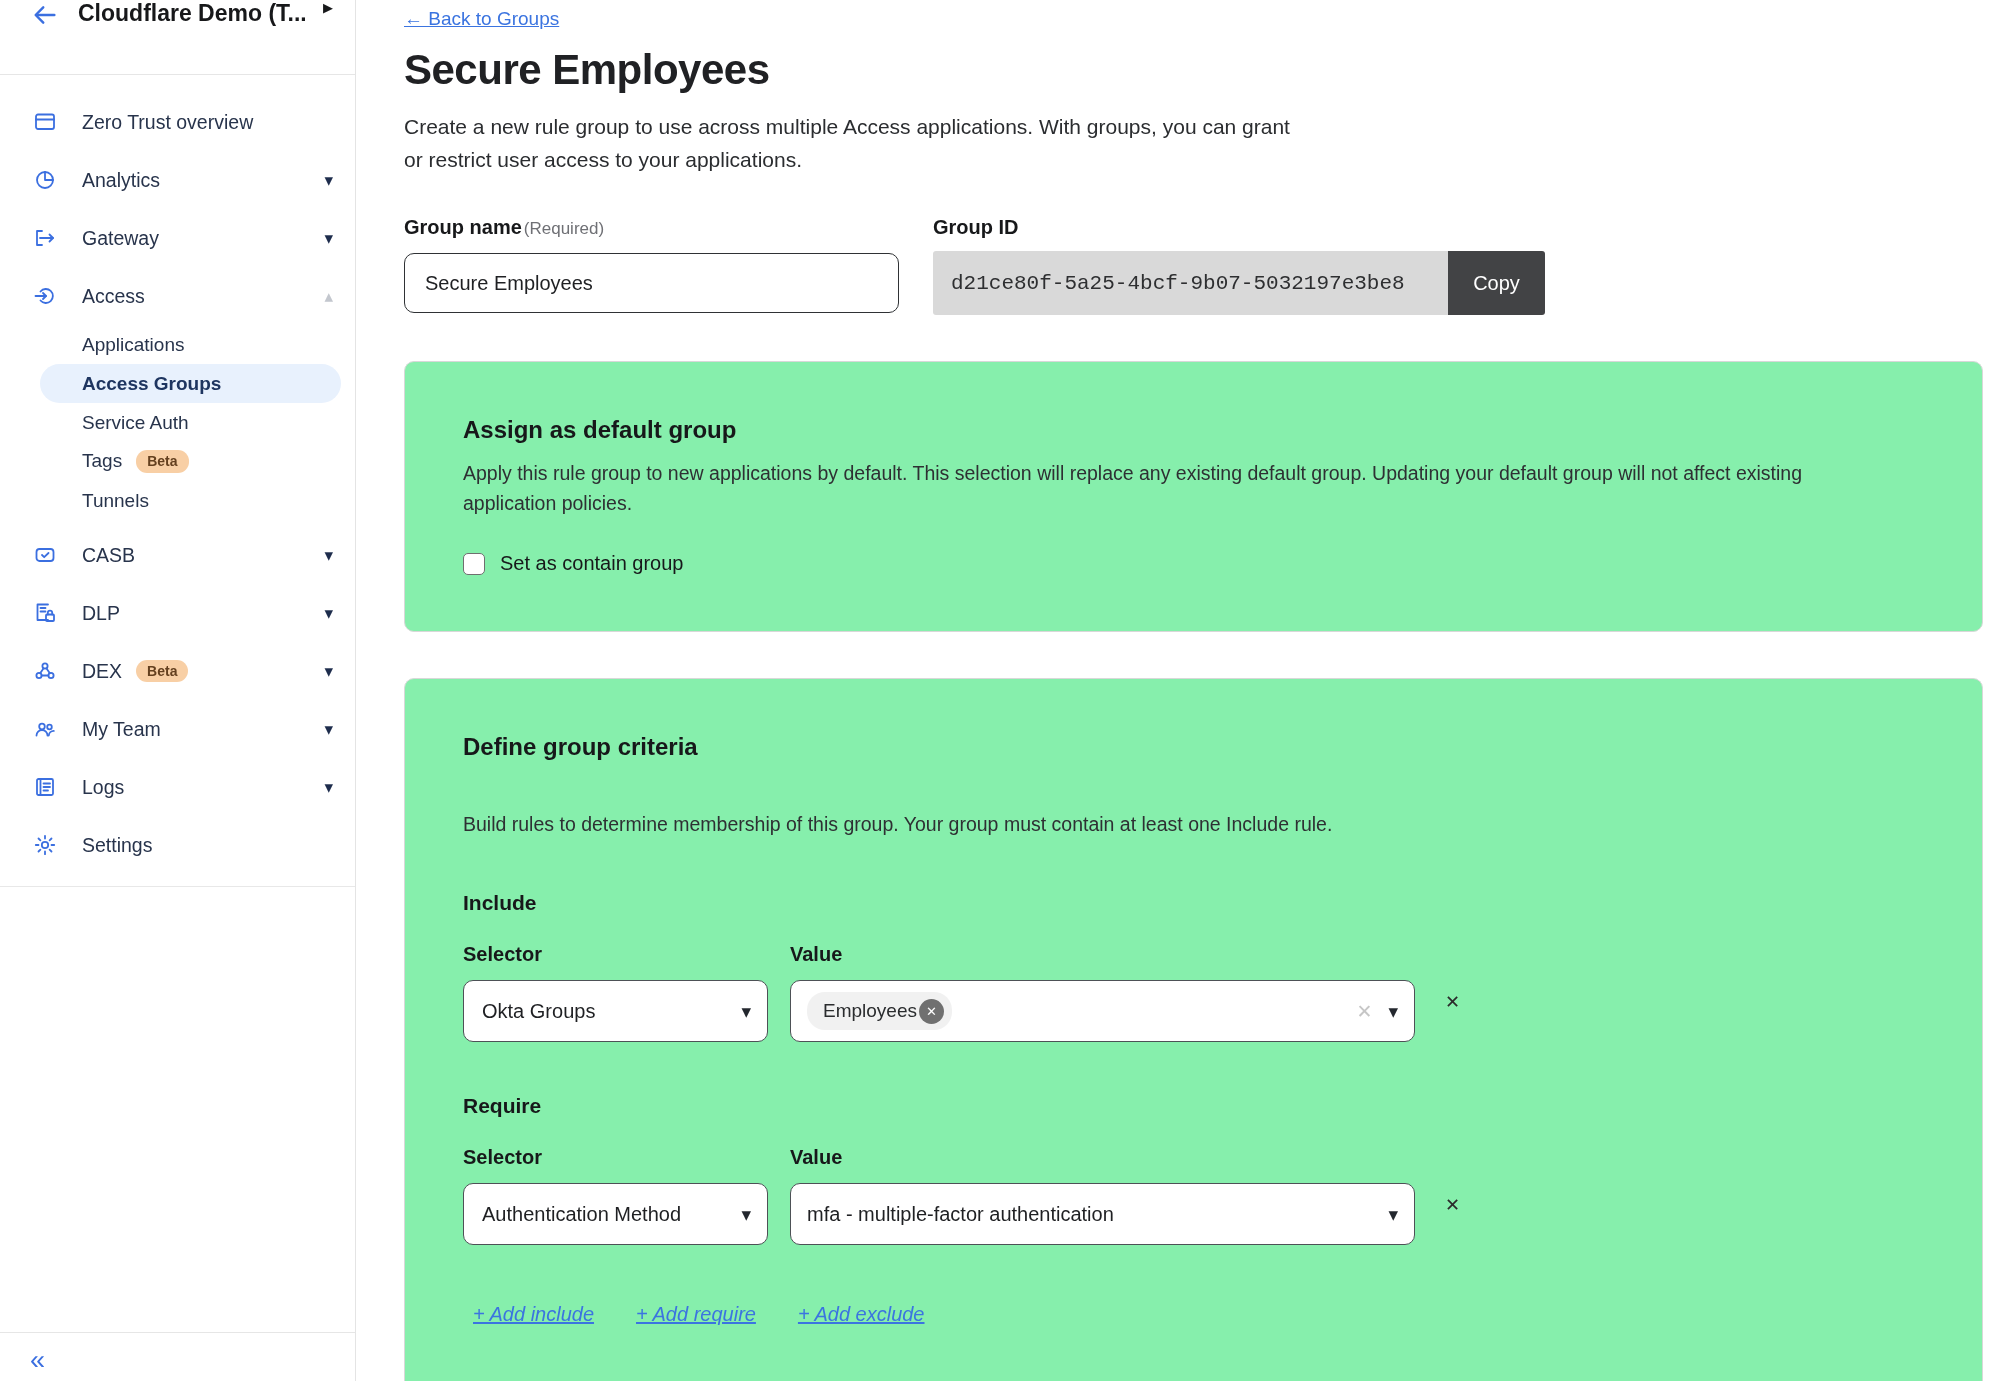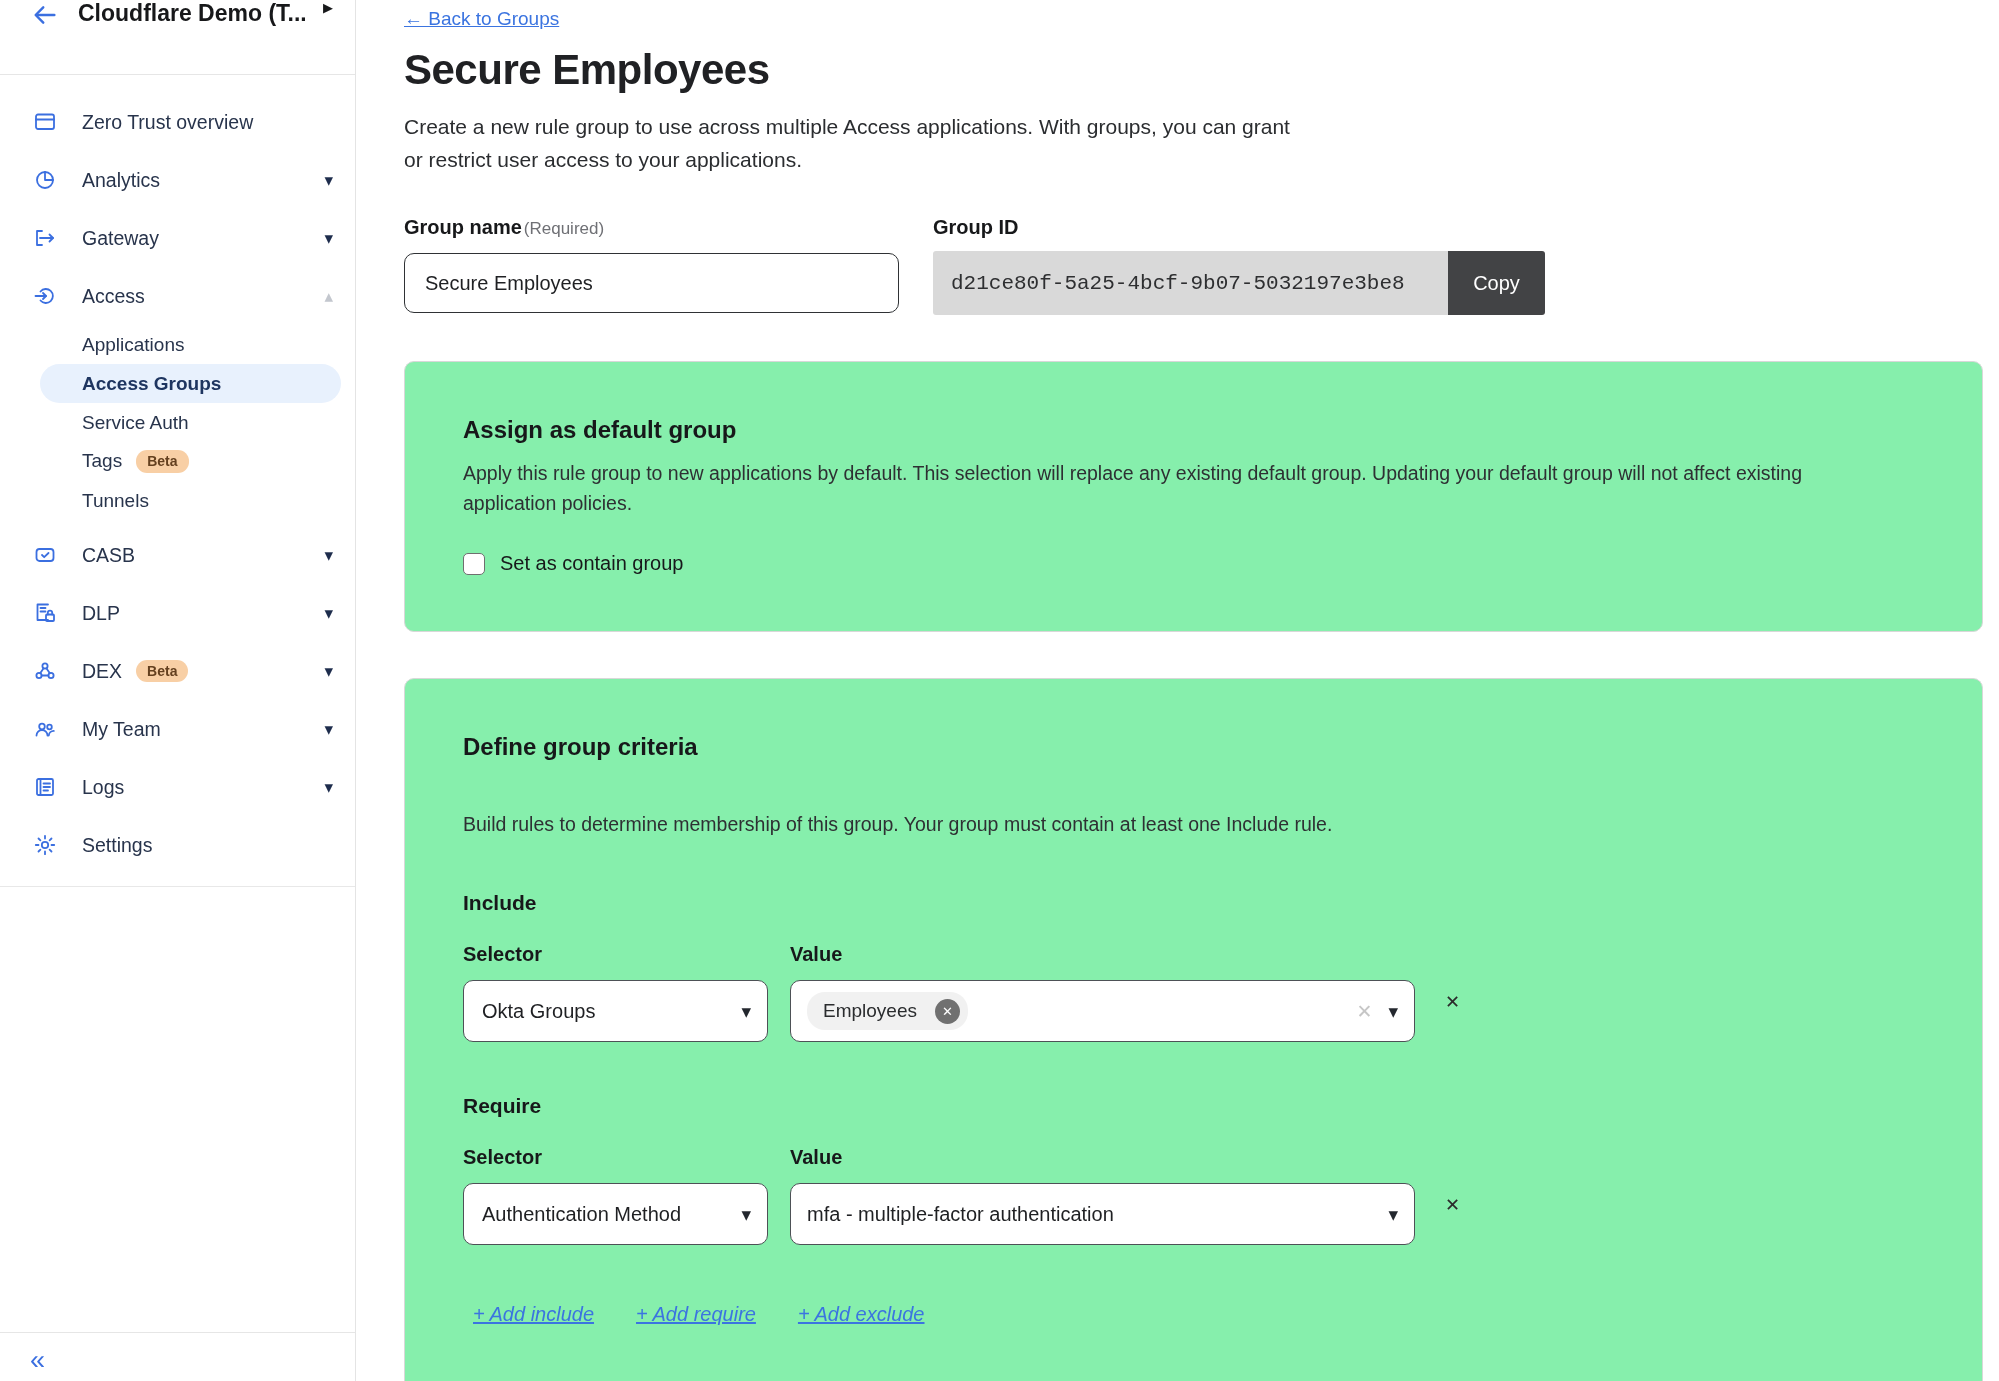--- a/index.html
+++ b/index.html
@@ -81,21 +81,21 @@
   .rule-labels .lab-selector { width:305px; }
   .rule-labels .lab-value { margin-left:22px; }
   .rule-row { margin-top:14px; display:flex; align-items:flex-start; }
   .dropdown { width:305px; height:62px; border:1px solid #4d5156; border-radius:10px; background:#fff;
     display:flex; align-items:center; justify-content:space-between; padding:0 16px 0 18px;
     font-size:20px; color:#1f2023; cursor:pointer; }
   .dd-caret { color:#23272e; font-size:19px; line-height:1; }
   .value-box { margin-left:22px; width:625px; height:62px; border:1px solid #4d5156; border-radius:10px;
     display:flex; align-items:center; padding:0 16px; background:#fff; cursor:pointer; }
   .chip { background:#f1f1f1; border-radius:18px; height:38px; display:flex; align-items:center;
-    gap:18px; padding:0 8px 0 16px; font-size:19px; color:#2a2c2e; }
+    gap:2px; padding:0 8px 0 16px; font-size:19px; color:#2a2c2e; }
   .chip-x { width:25px; height:25px; border-radius:50%; background:#707070; color:#fff; font-size:13px;
     display:flex; align-items:center; justify-content:center; cursor:pointer; }
   .value-spacer { flex:1; }
   .clear-x { color:#c6c6c6; font-size:19px; margin-right:16px; cursor:pointer; }
   .value-text { font-size:20px; color:#1f2023; flex:1; }
   .remove-rule { margin-left:30px; margin-top:13px; font-size:18px; color:#2b2b2b; cursor:pointer; line-height:1; }
   .add-links { margin-top:58px; padding-left:10px; display:flex; gap:42px;font-style:italic; }
   .add-links a { color:#3b74e0; font-size:20px; text-decoration:underline; cursor:pointer; }
 </style>
 </head>

